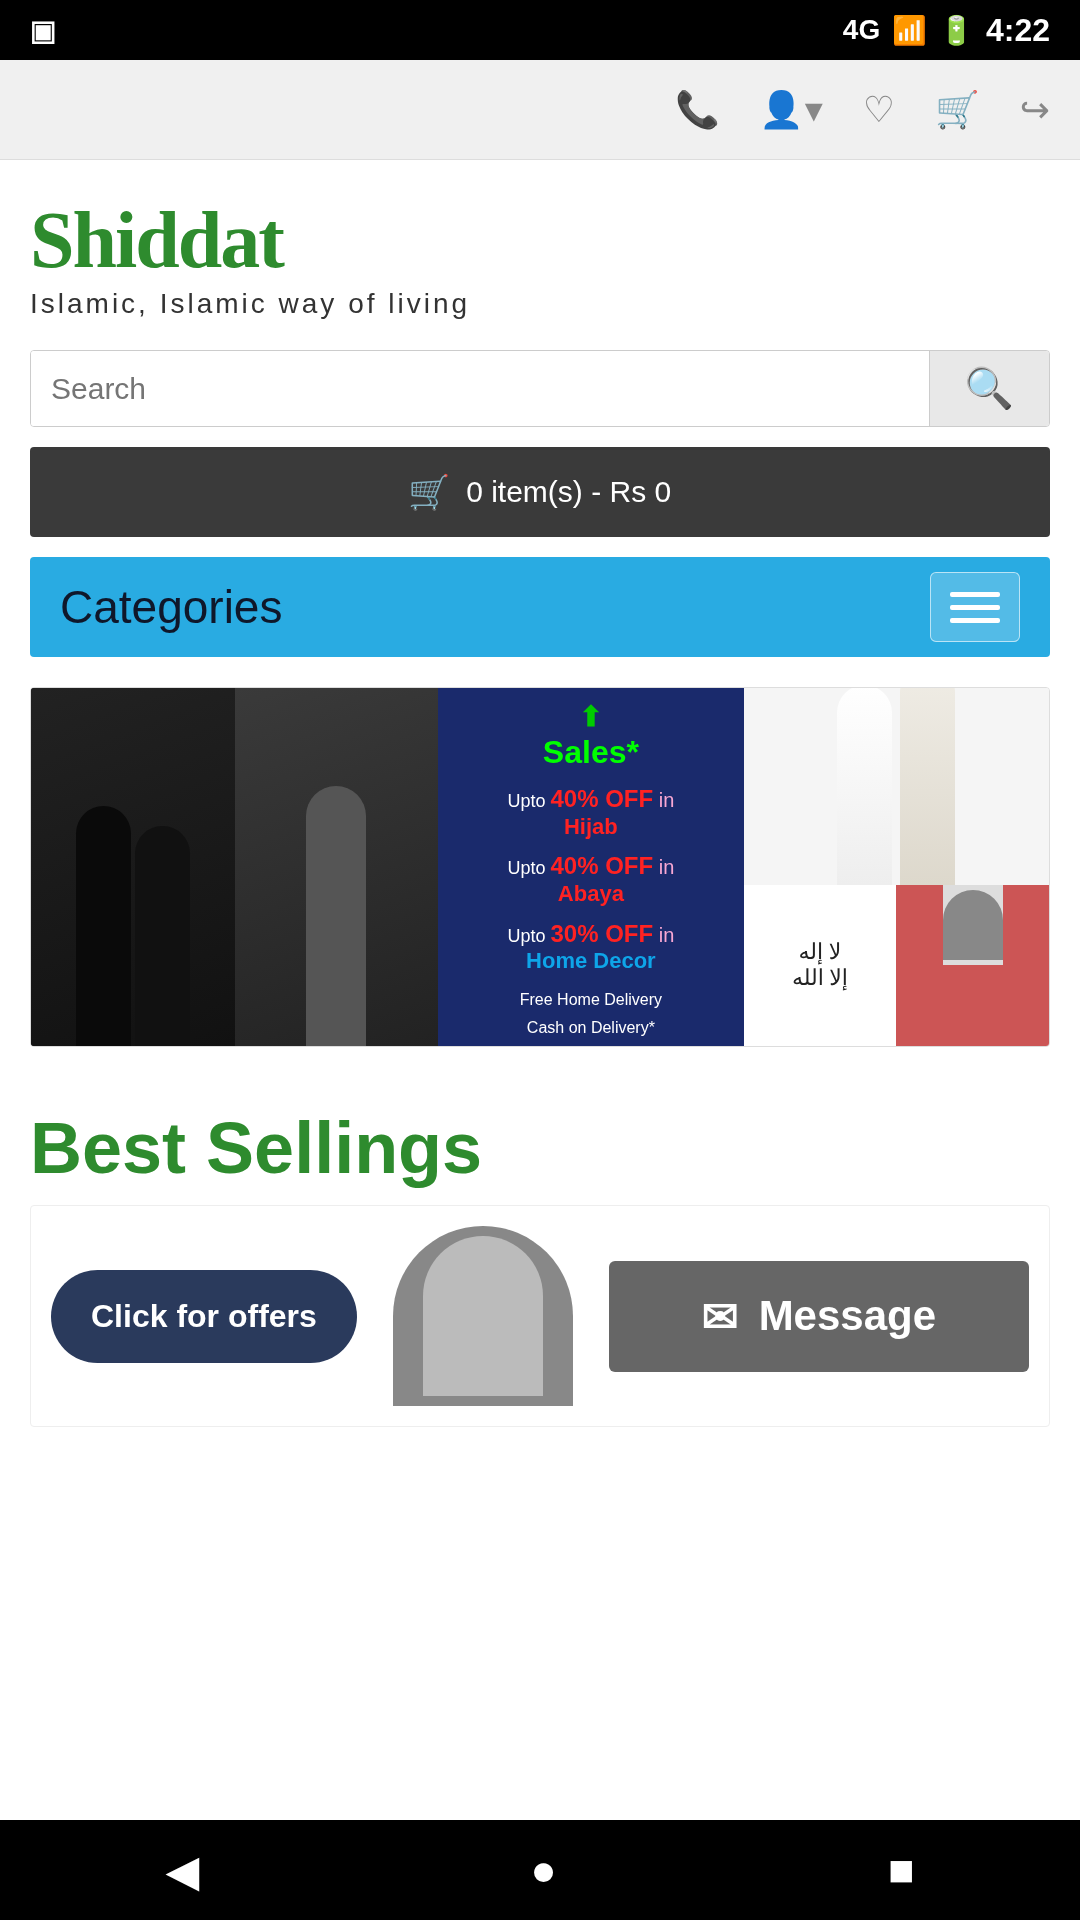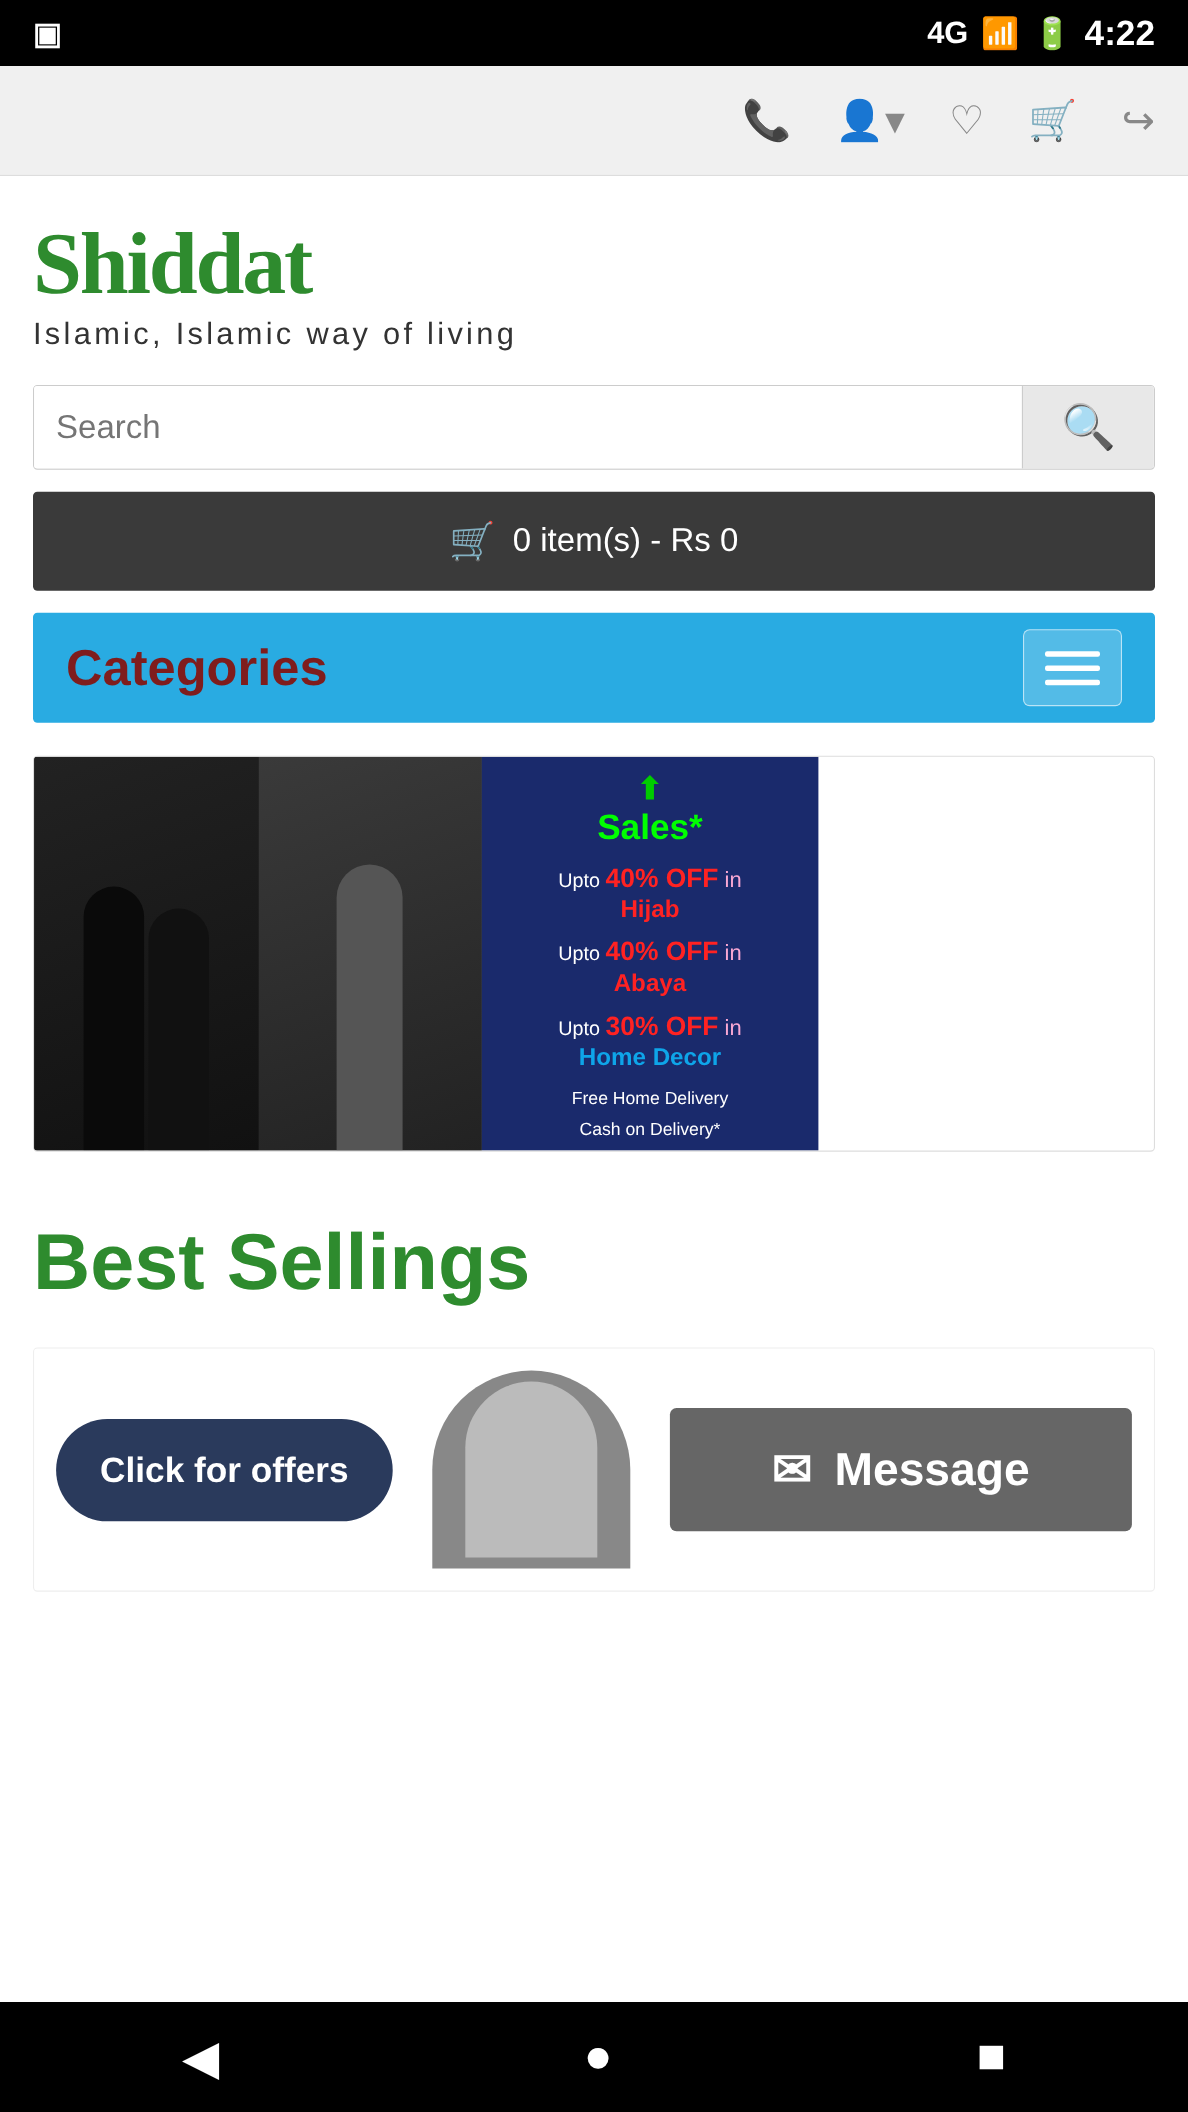--- a/index.html
+++ b/index.html
@@ -127,22 +127,22 @@
       display: flex;
       align-items: center;
       justify-content: space-between;
       padding: 0 30px;
       border-radius: 4px;
       margin-bottom: 30px;
       cursor: pointer;
     }
     .categories-label {
       font-size: 46px;
-      font-weight: bold;
-      color: #7f1d1d;
+      font-weight: normal;
+      color: #0f172a;
     }
     .menu-btn {
       background: rgba(255,255,255,0.2);
       border: 1px solid rgba(255,255,255,0.6);
       border-radius: 6px;
       width: 90px;
       height: 70px;
       display: flex;
       flex-direction: column;
       align-items: center;
@@ -261,21 +261,21 @@
       align-items: center;
       justify-content: center;
       overflow: hidden;
     }
 
     
     .section-title {
       font-size: 72px;
       font-weight: 900;
       color: #2e8b2e;
-      margin-bottom: 36px;
+      margin-bottom: 16px;
       padding: 0 0px;
     }
 
     
     .product-cta-area {
       display: flex;
       align-items: center;
       gap: 36px;
       background: #fff;
       border: 1px solid #eee;
@@ -439,20 +439,39 @@
           <div class="offer-category">Abaya</div>
         </div>
         <div class="offer-line">
           <div><span class="offer-upto">Upto </span><span class="offer-percent">30% OFF</span><span class="offer-in"> in</span></div>
           <div class="offer-category" style="color:#0ea5e9;">Home Decor</div>
         </div>
         <div class="delivery-text">Free Home Delivery</div>
         <div class="delivery-text">Cash on Delivery*</div>
       </div>
 
+      <div class="banner-right">
+        <div class="banner-right-top" style="background:#f5f5f5; display:flex; align-items:flex-end; justify-content:center; padding-bottom:0;">
+          <div style="display:flex; gap:8px; align-items:flex-end;">
+            <div style="width:55px; height:200px; background: linear-gradient(180deg,#fff 0%, #eee 100%); border-radius:28px 28px 0 0;"></div>
+            <div style="width:55px; height:220px; background: linear-gradient(180deg,#f0ede6 0%, #ddd8cc 100%); border-radius:28px 28px 0 0;"></div>
+          </div>
+        </div>
+        <div class="banner-right-bottom">
+          <div class="banner-right-bl" style="background:#fff; padding:5px;">
+            <div style="font-size:22px; color:#222; text-align:center; font-family:serif; direction:rtl;">لا إله<br>إلا الله</div>
+          </div>
+          <div class="banner-right-br" style="display:flex; flex-direction:column; overflow:hidden;">
+            <div style="height:50%; background:#ddd; display:flex; align-items:center; justify-content:center; overflow:hidden;">
+              <div style="width:60px; height:70px; background:#888; border-radius:30px 30px 0 0;"></div>
+            </div>
+            <div style="height:50%; background:repeating-linear-gradient(40deg, #c44 0px, #c44 8px, #fff8 8px, #fff8 16px, #e87 16px, #e87 24px, #fff8 24px, #fff8 32px);"></div>
+          </div>
+        </div>
+      </div>
     </div>
   </div>
 
   <div>
     <h2 class="section-title">Best Sellings</h2>
   </div>
 
   <div class="product-cta-area">
     <button class="offers-btn">Click for offers</button>
     <div class="product-image-placeholder">

